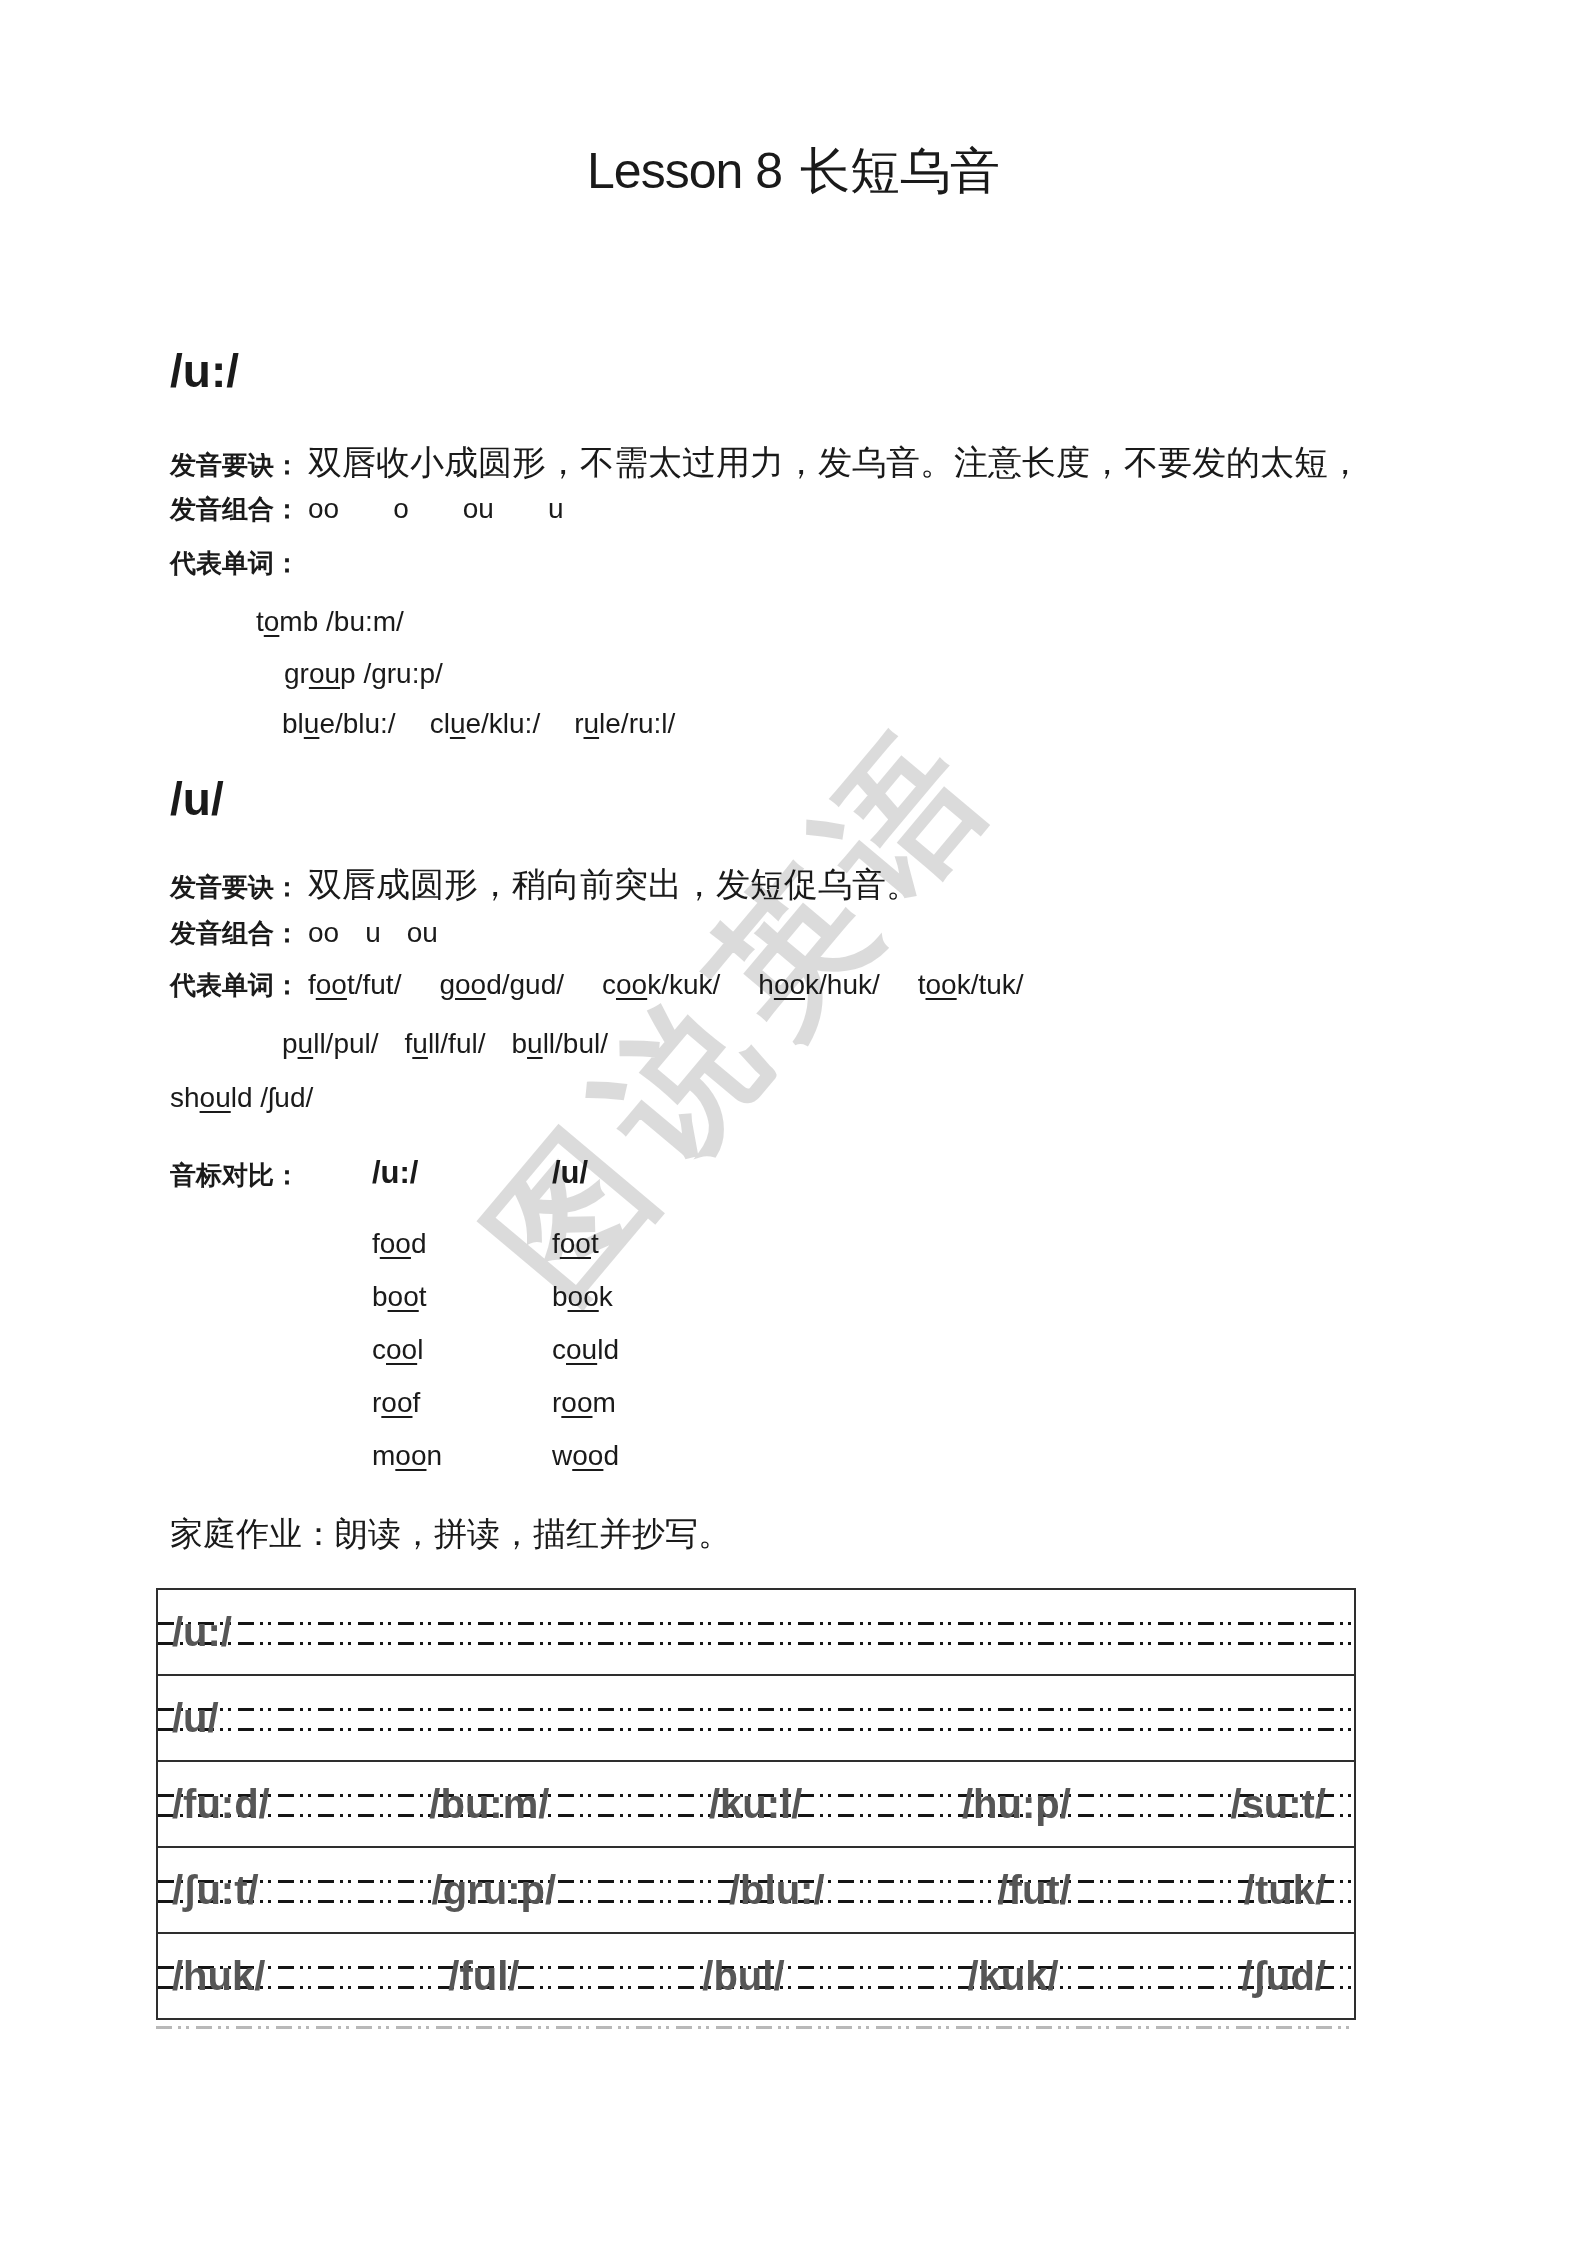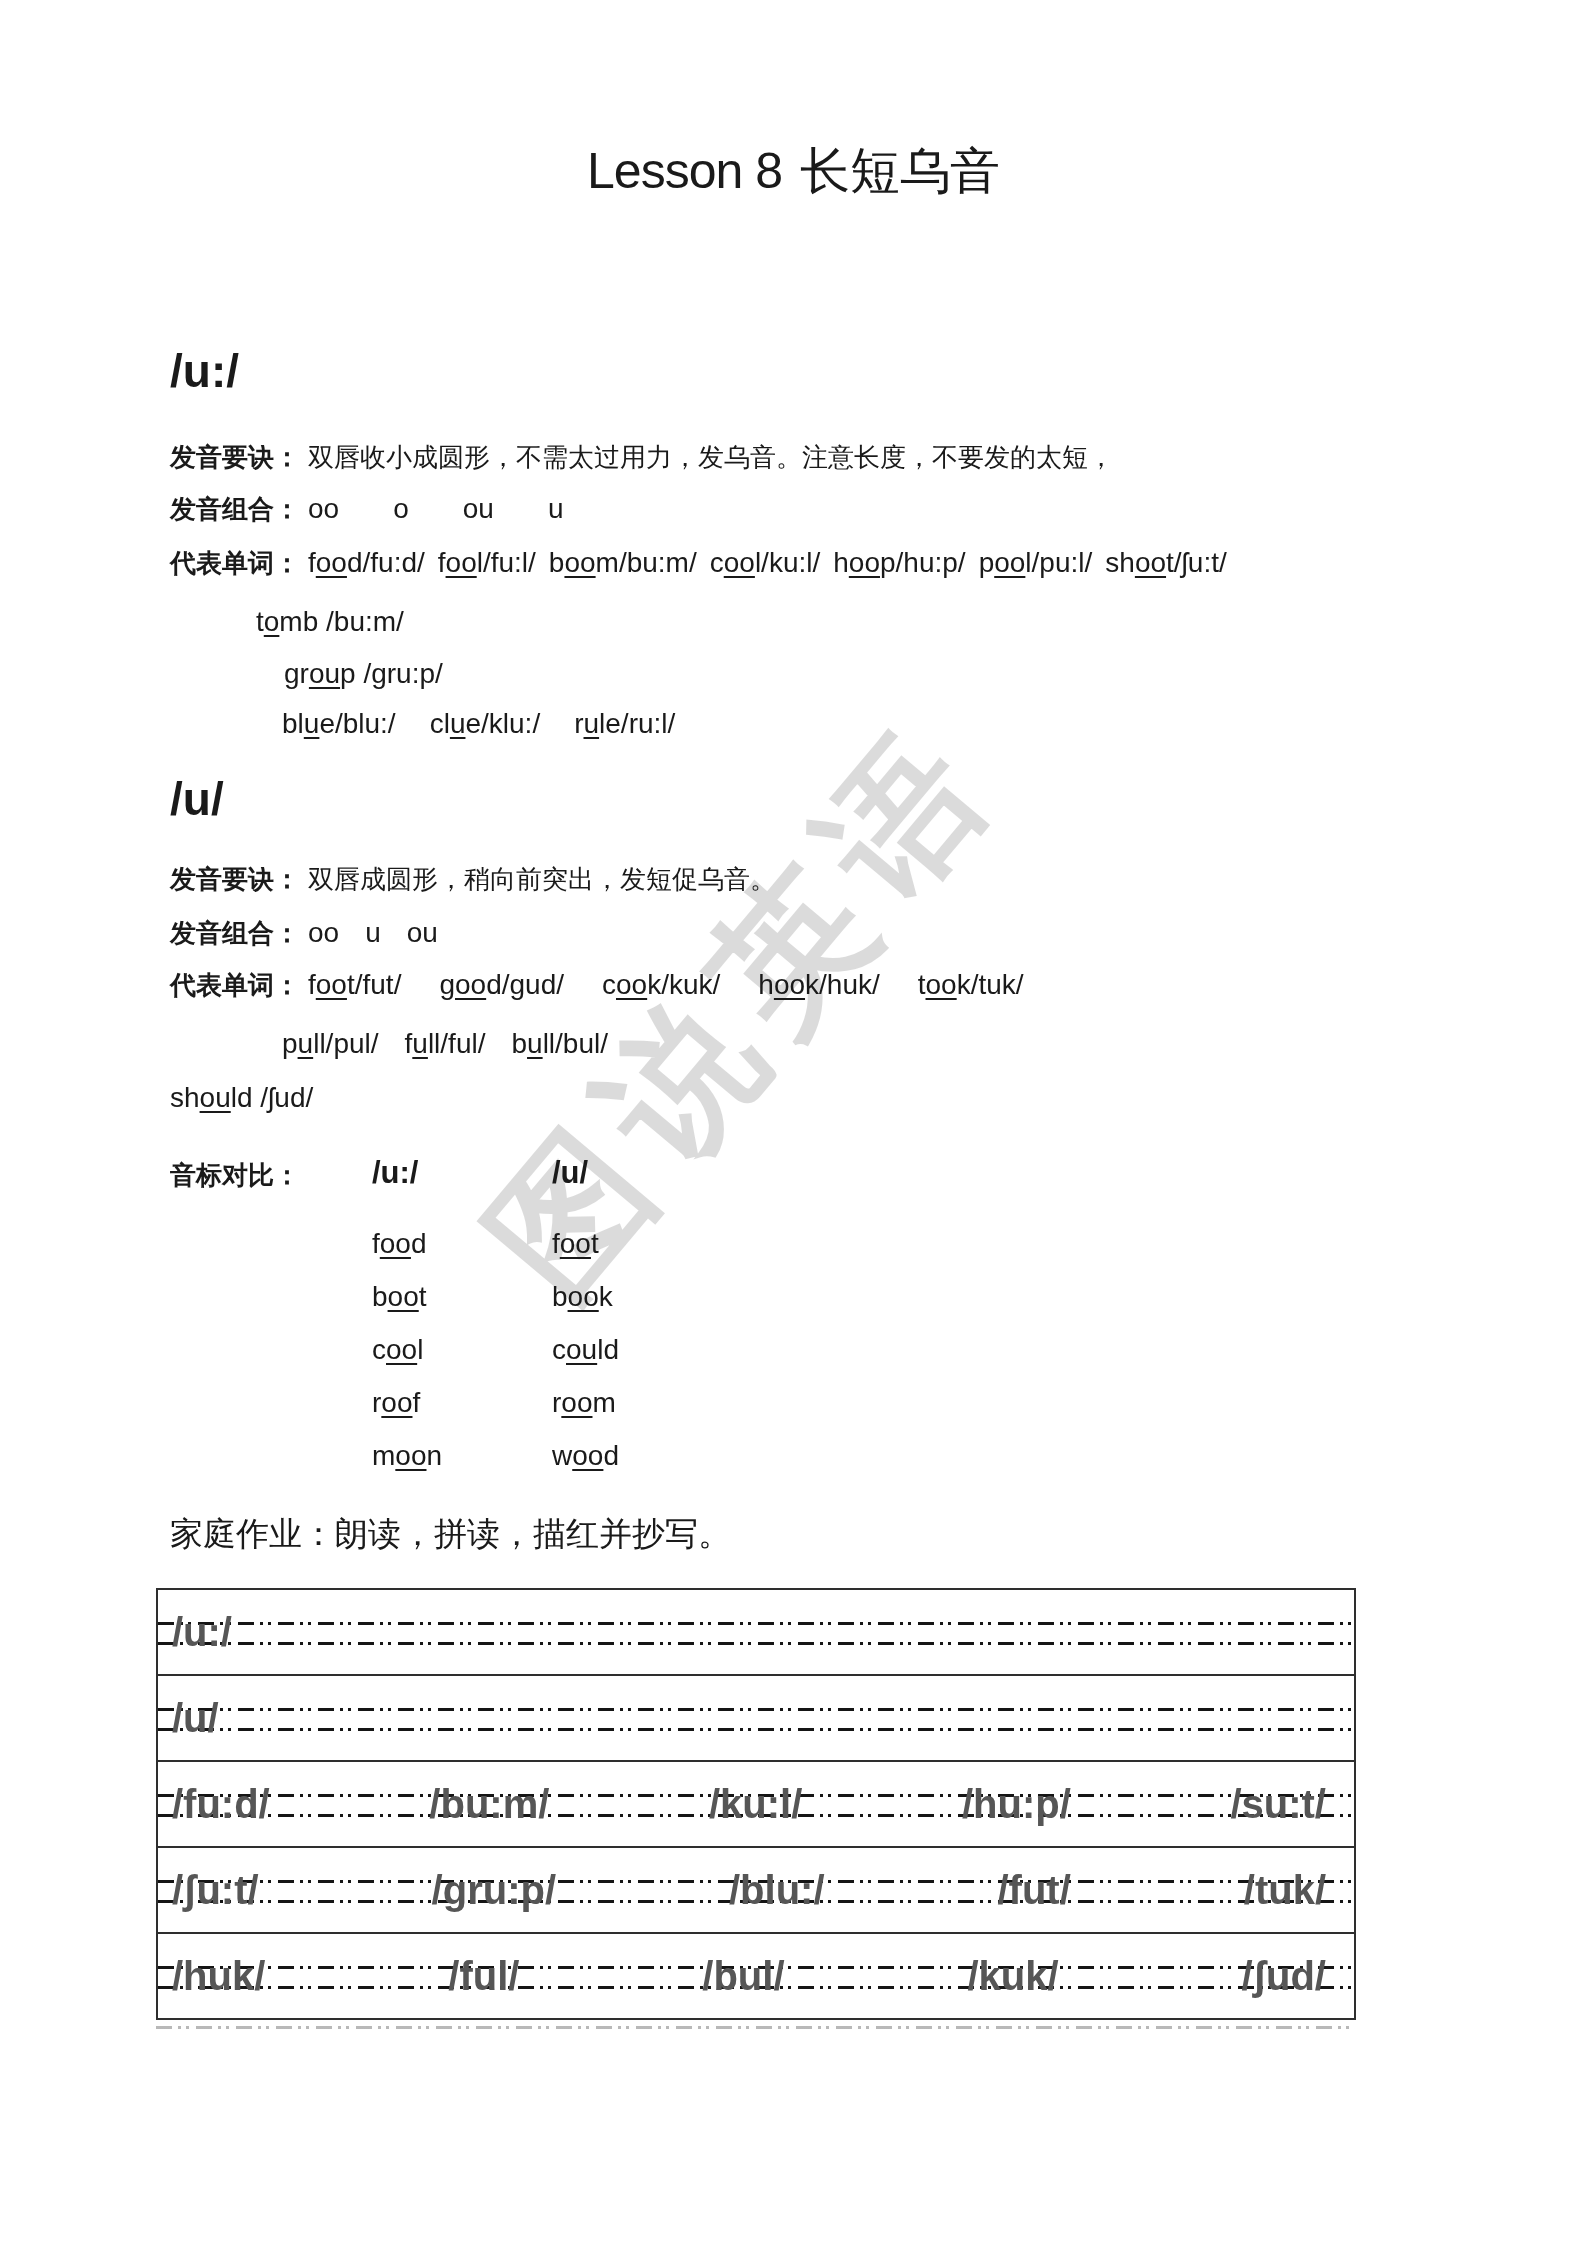--- a/index.html
+++ b/index.html
@@ -27,21 +27,21 @@
     font-size:46px;font-weight:bold;
     font-family:"Liberation Sans","DejaVu Sans",sans-serif;
   }
   
   .lbl{
     font-weight:bold;font-size:26px;
     font-family:"Liberation Sans","DejaVu Sans",sans-serif;
     margin-right:8px;
   }
   .cn{
-    font-size:26px;
+    font-size:34px;
     font-family:"Liberation Serif","DejaVu Serif",serif;
   }
   
   .words{display:inline-flex;gap:14px;}
   .word,.combo{
     font-size:28px;
     font-family:"Liberation Sans","DejaVu Sans",sans-serif;
   }
   .combos{display:inline-flex;}
   u{
@@ -134,29 +134,21 @@
   <div class="line" style="top:492px">
     <span class="lbl">发音组合：</span><span class="combos" style="gap:54px">
         <span class="combo">oo</span>
         <span class="combo">o</span>
         <span class="combo">ou</span>
         <span class="combo">u</span>
       </span>
   </div>
 
   <div class="line" style="top:546px">
-    <span class="lbl">代表单词：</span><span class="words" style="gap:13px">
-        <span class="word">f<u>oo</u>d/fu:d/</span>
-        <span class="word">f<u>oo</u>l/fu:l/</span>
-        <span class="word">b<u>oo</u>m/bu:m/</span>
-        <span class="word">c<u>oo</u>l/ku:l/</span>
-        <span class="word">h<u>oo</u>p/hu:p/</span>
-        <span class="word">p<u>oo</u>l/pu:l/</span>
-        <span class="word">sh<u>oo</u>t/ʃu:t/</span>
-      </span>
+    <span class="lbl">代表单词：</span>
   </div>
   <div class="line" style="top:606px">
     <span class="words" style="gap:13px;margin-left:86px">
         <span class="word">t<u>o</u>mb /bu:m/</span>
       </span>
   </div>
   <div class="line" style="top:658px">
     <span class="words" style="gap:13px;margin-left:114px">
         <span class="word">gr<u>ou</u>p /gru:p/</span>
       </span>

